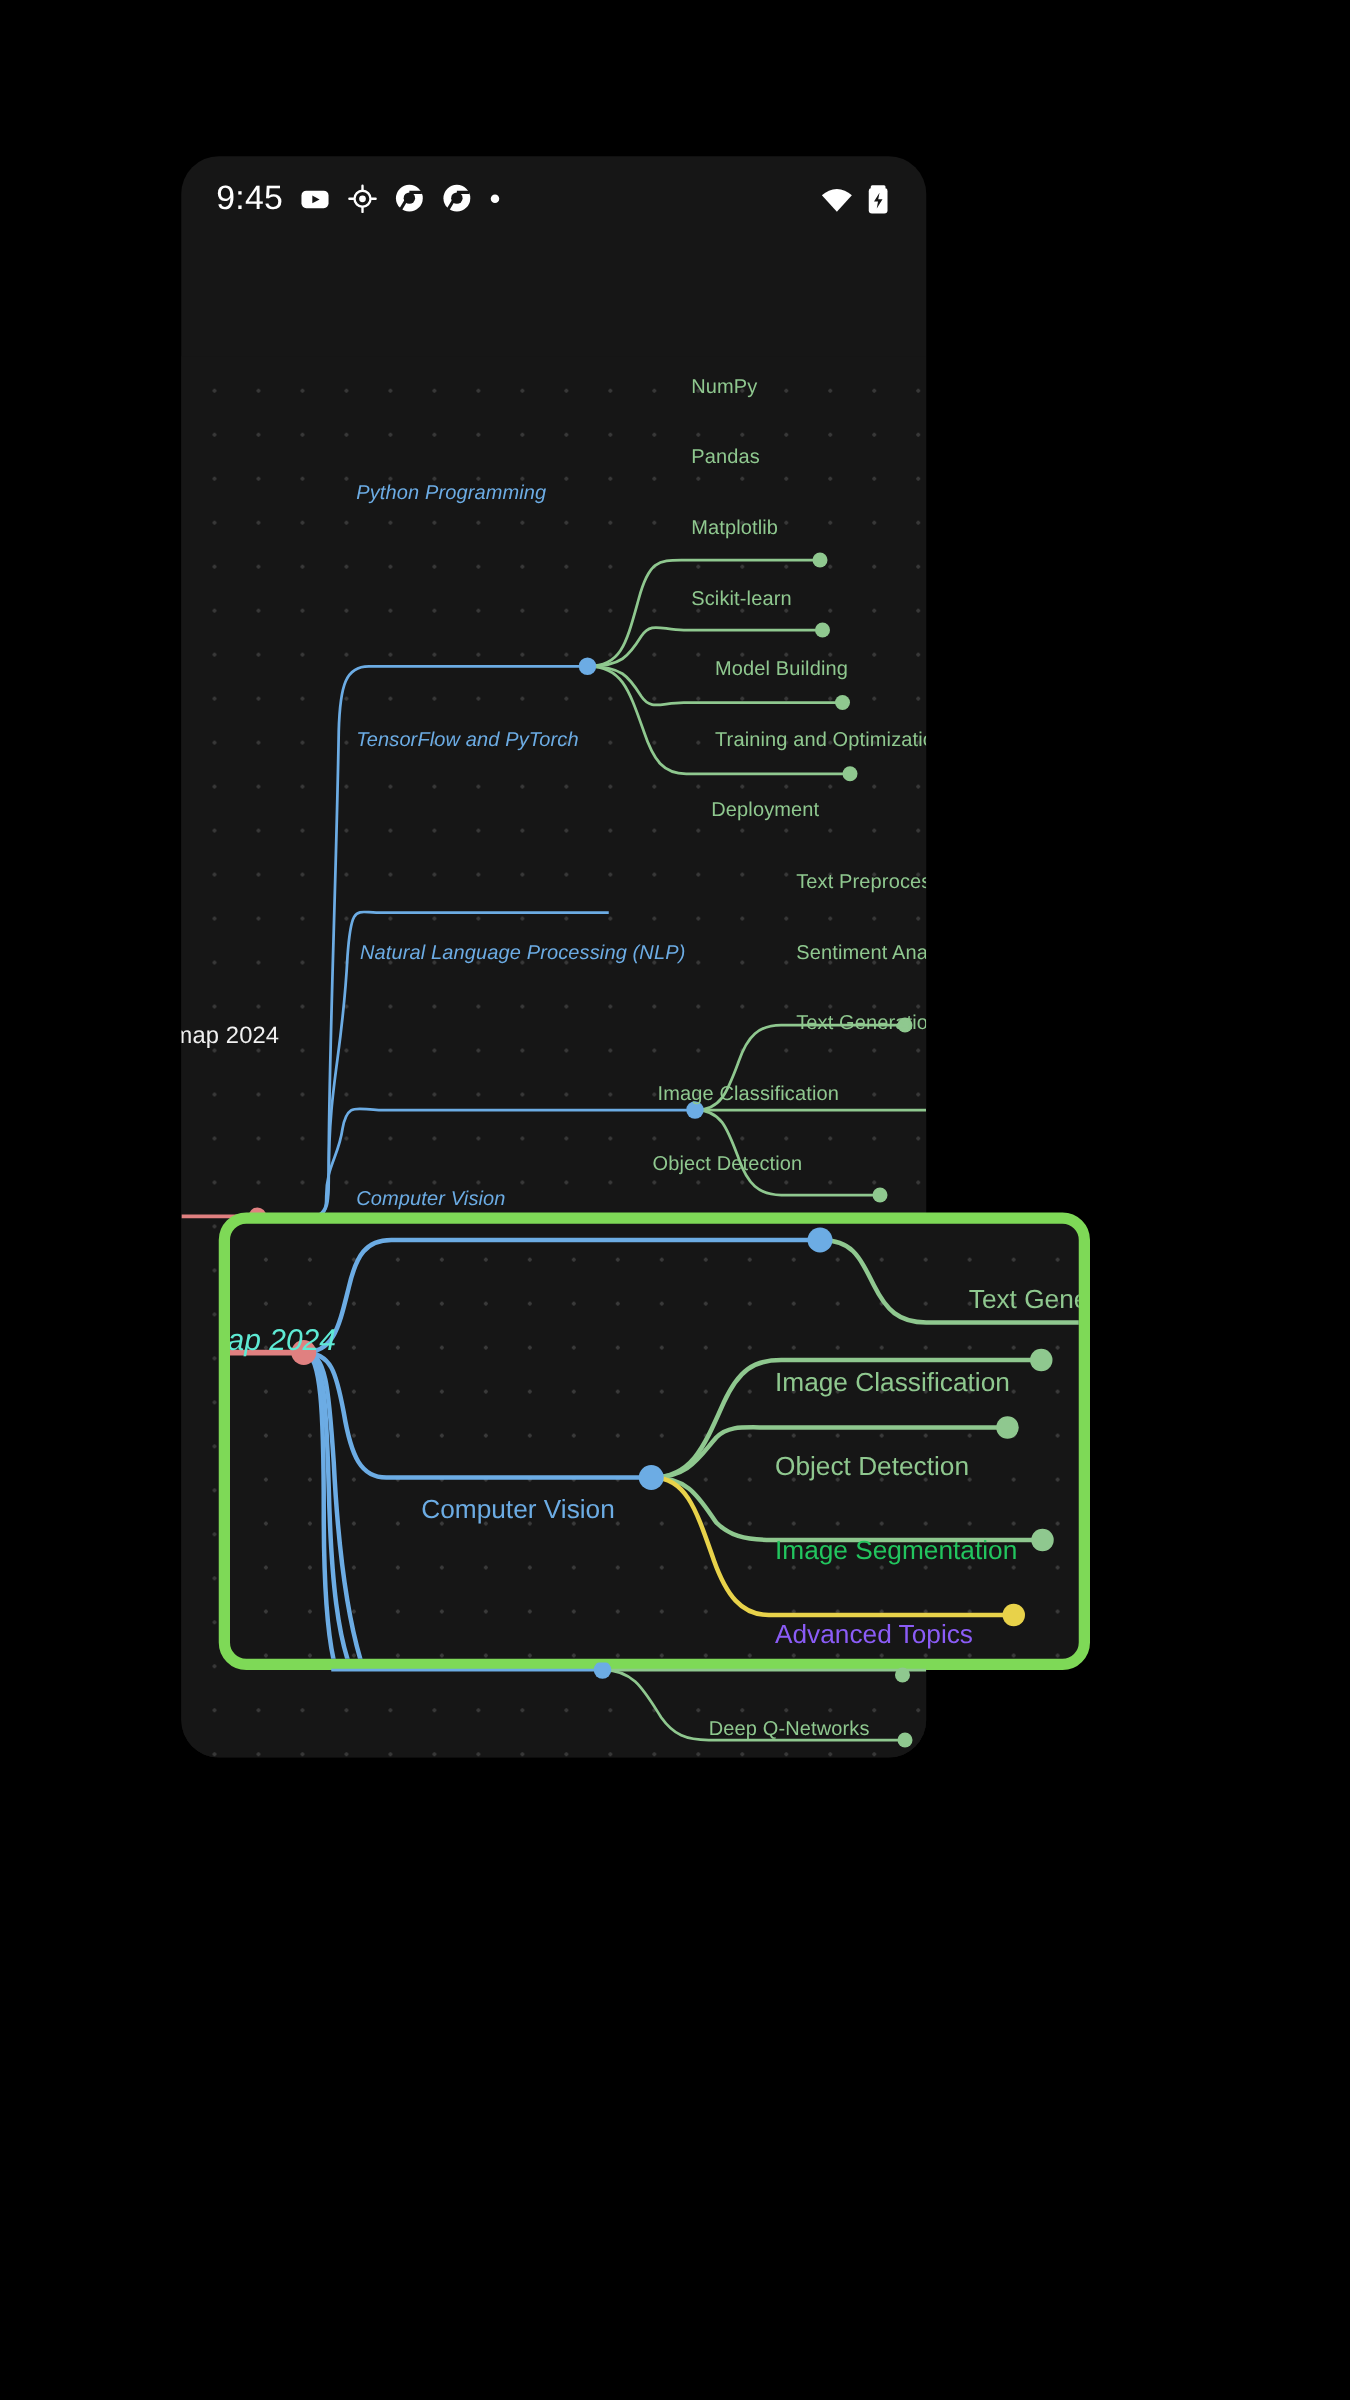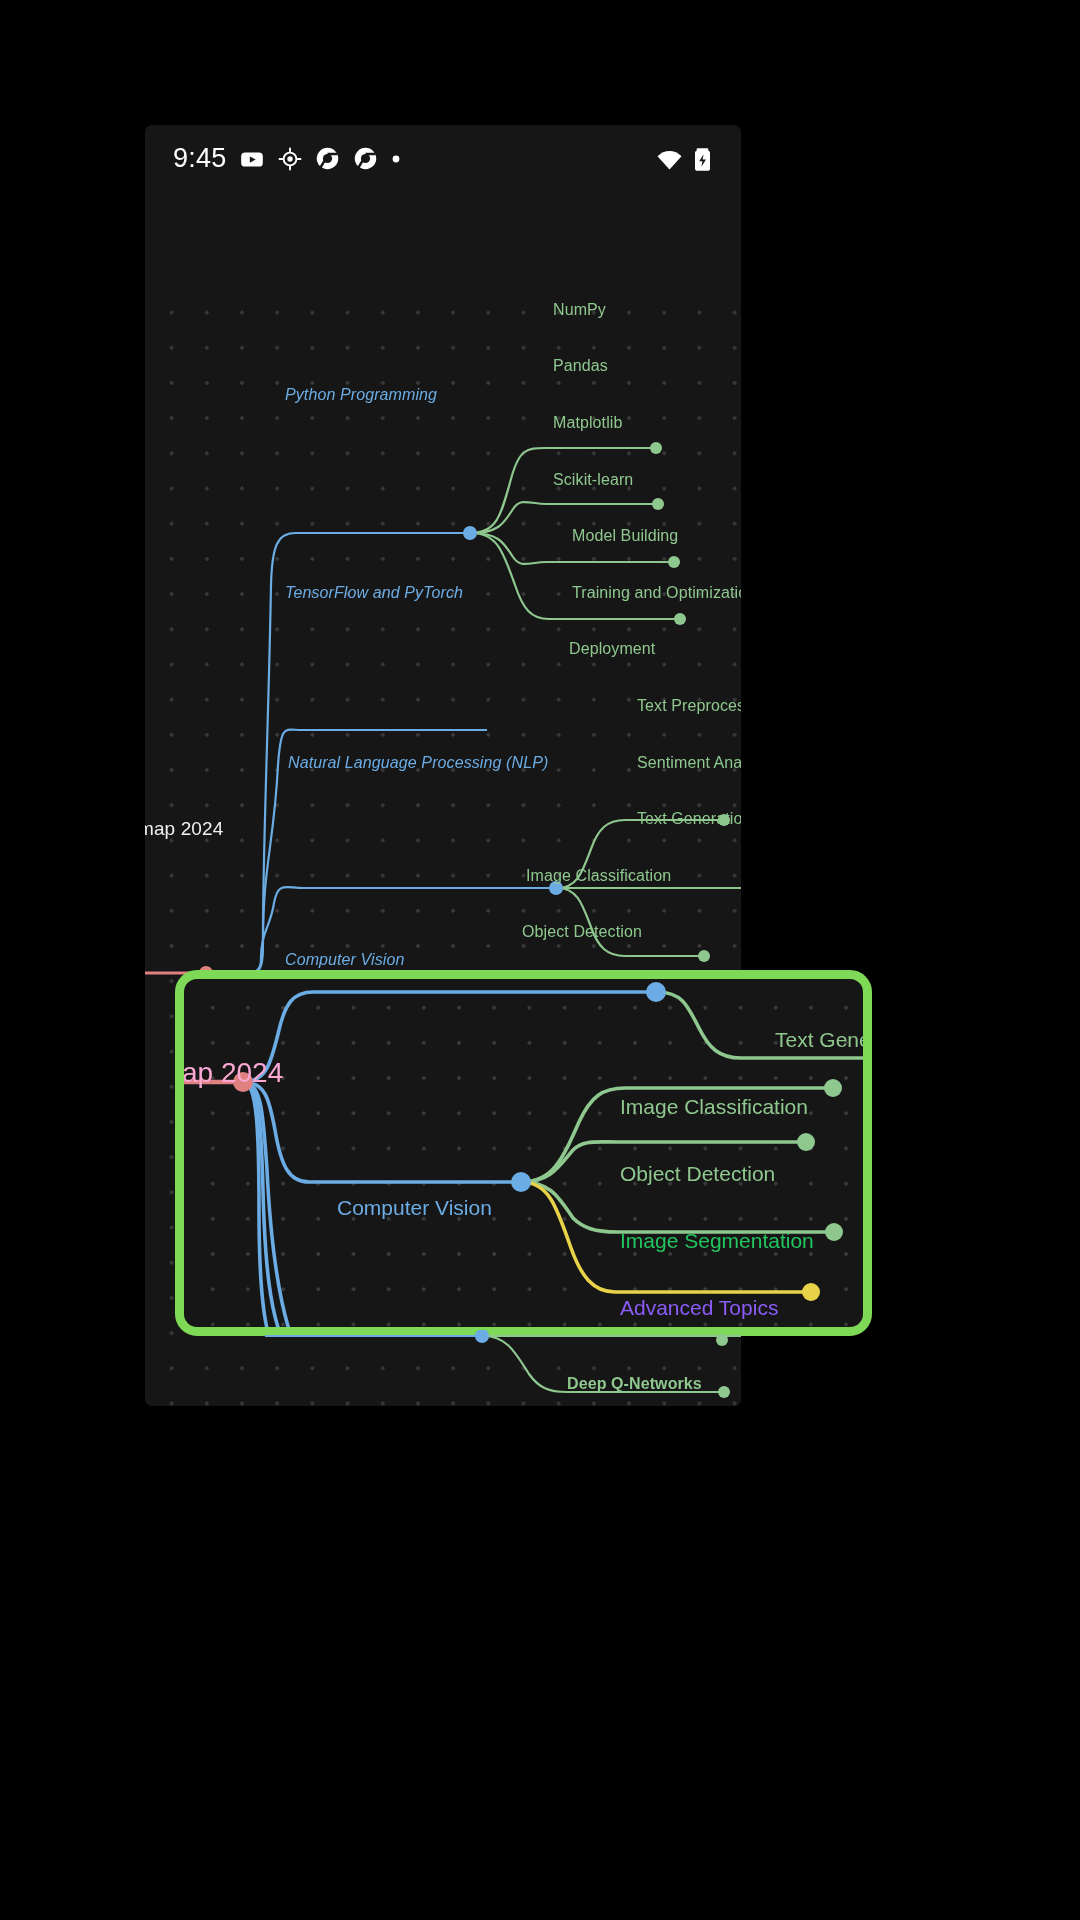--- a/index.html
+++ b/index.html
@@ -1,21 +1,21 @@
 <!DOCTYPE html>
 <html><head>
 <meta charset="utf-8">
 <style>
   html,body{margin:0;padding:0;background:#000;width:1080px;height:1920px;overflow:hidden;
     font-family:"Liberation Sans",sans-serif;}
   #stage{position:relative;width:1080px;height:1920px;background:#000;}
 
   
   .phone{position:absolute;left:145px;top:125px;width:596px;height:1281px;
-    background:#161616;border-radius:7px;overflow:hidden;}
+    background:#161616;border-radius:30px;overflow:hidden;}
 
   
   .statusbar{position:absolute;left:0;top:0;width:596px;height:74px;}
   .sb-left{position:absolute;left:28px;top:18px;display:flex;align-items:center;gap:13px;}
   .sb-time{color:#fff;font-size:27px;letter-spacing:.2px;}
   .sb-right{position:absolute;right:30px;top:22px;display:flex;align-items:center;gap:11px;}
   .ico{display:inline-block;line-height:0;}
 
   
   .appbar{position:absolute;left:0;top:74px;width:596px;height:104px;}
@@ -196,38 +196,38 @@
       <circle cx="481" cy="22" r="10" fill="#6cace4"></circle>
       <circle cx="346" cy="212" r="10" fill="#6cace4"></circle>
       <circle cx="697" cy="88" r="9" fill="#8fc88f"></circle>
       <circle cx="658" cy="118" r="9" fill="#8fc88f"></circle>
       <circle cx="631" cy="172" r="9" fill="#8fc88f"></circle>
       <circle cx="659" cy="262" r="9" fill="#8fc88f"></circle>
       <circle cx="636" cy="322" r="9" fill="#e8d24a"></circle>
     </svg>
     <div id="magnifier-labels">
         <div class="mag-lbl" style="color: rgb(143, 200, 143); font-size: 21px; left: 591px; top: 61px;">Text Generation</div>
-        <div class="mag-lbl" style="color: #f9a8d4; font-size: 28px; left: -2px; top: 94px;">ap 2024</div>
+        <div class="mag-lbl" style="color: #5eead4; font-size: 24px; left: -2px; top: 94px; font-style: italic;">ap 2024</div>
         <div class="mag-lbl" style="color: rgb(143, 200, 143); font-size: 21px; left: 436px; top: 128px;">Image Classification</div>
         <div class="mag-lbl" style="color: rgb(143, 200, 143); font-size: 21px; left: 436px; top: 195px;">Object Detection</div>
         <div class="mag-lbl" style="color: rgb(108, 172, 228); font-size: 21px; left: 153px; top: 229px;">Computer Vision</div>
         <div class="mag-lbl" style="color: #22c55e; font-size: 21px; left: 436px; top: 262px;">Image Segmentation</div>
         <div class="mag-lbl" style="color: #8b5cf6; font-size: 21px; left: 436px; top: 329px;">Advanced Topics</div>
       </div>
   </div>
 
   <svg style="position:absolute;left:145px;top:1330px;width:596px;height:76px" viewBox="0 0 596 76">
     <g fill="none" stroke="#6cace4" stroke-width="2.2">
       <path d="M120 6 L336 6"></path>
     </g>
     <g fill="none" stroke="#8fc88f" stroke-width="2.2">
       <path d="M338 6 C362 6 370 22 384 44 C394 58 404 62 422 62 L578 62"></path>
       <path d="M338 6 L596 6"></path>
     </g>
     <circle cx="337" cy="6" r="7" fill="#6cace4"></circle>
     <circle cx="579" cy="62" r="6" fill="#8fc88f"></circle>
     <circle cx="577" cy="10" r="6" fill="#8fc88f"></circle>
   </svg>
-  <div id="bottom-labels" style="position: absolute; left: 145px; top: 1330px; width: 596px; height: 76px; overflow: hidden; font-weight: bold;">
+  <div id="bottom-labels" style="position: absolute; left: 145px; top: 1330px; width: 596px; height: 76px; overflow: hidden;">
       <div class="lbl l2" style="left: 422px; top: 54px; position: absolute;">Deep Q-Networks</div>
     </div>
 
 </div>
 
 </body></html>

